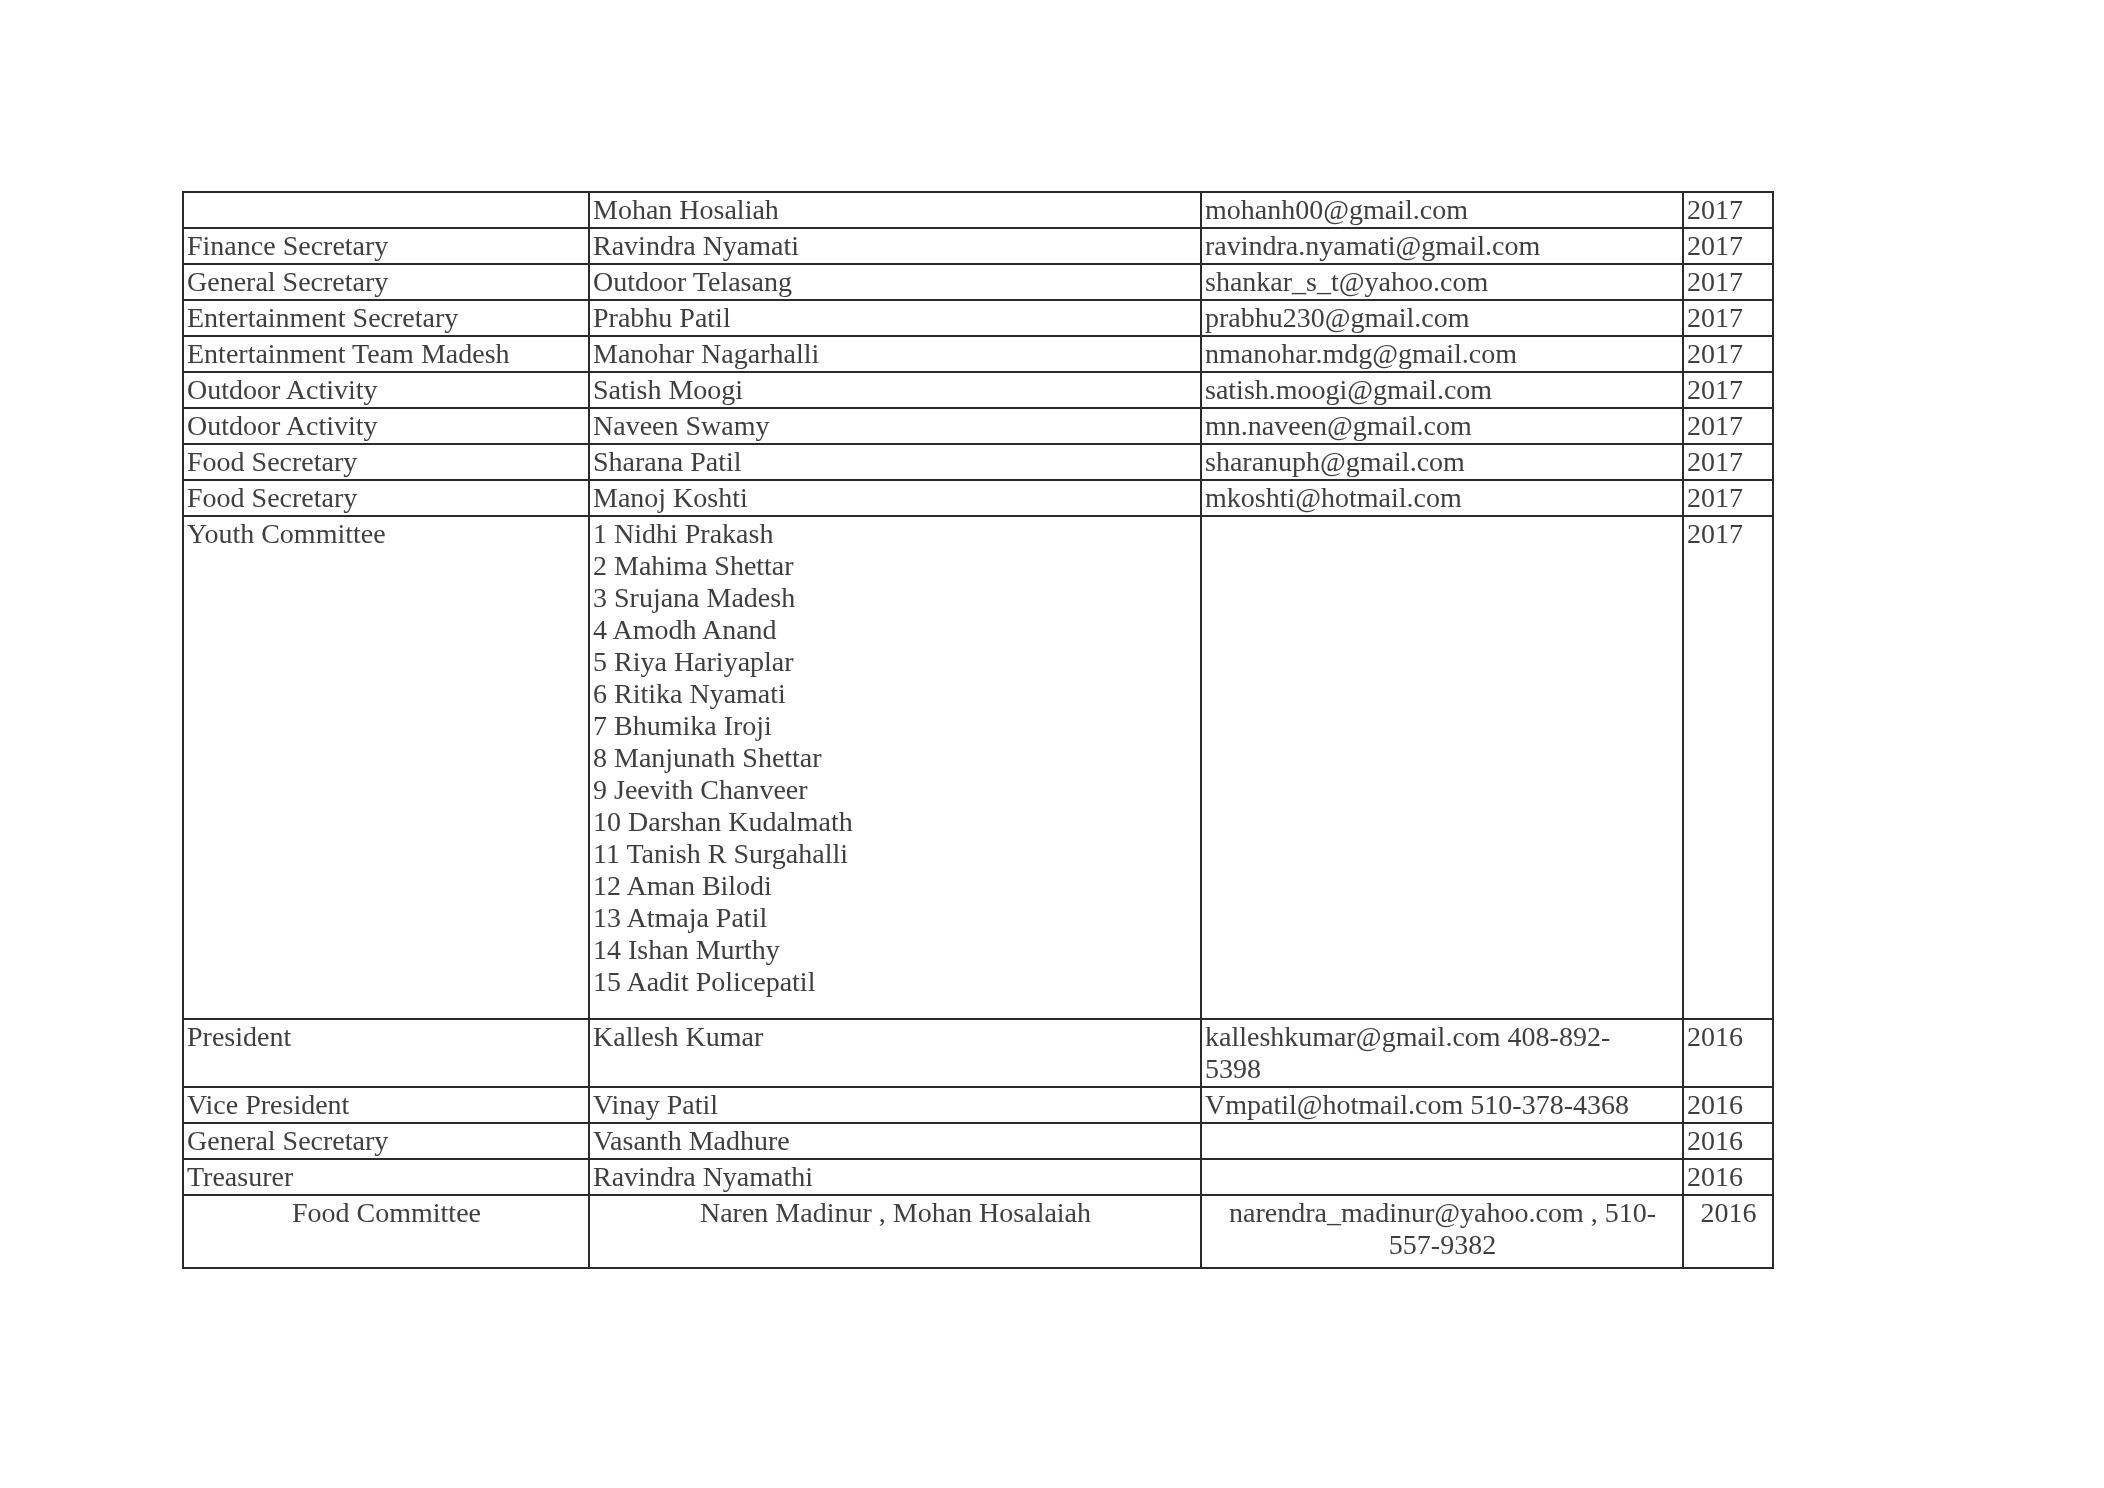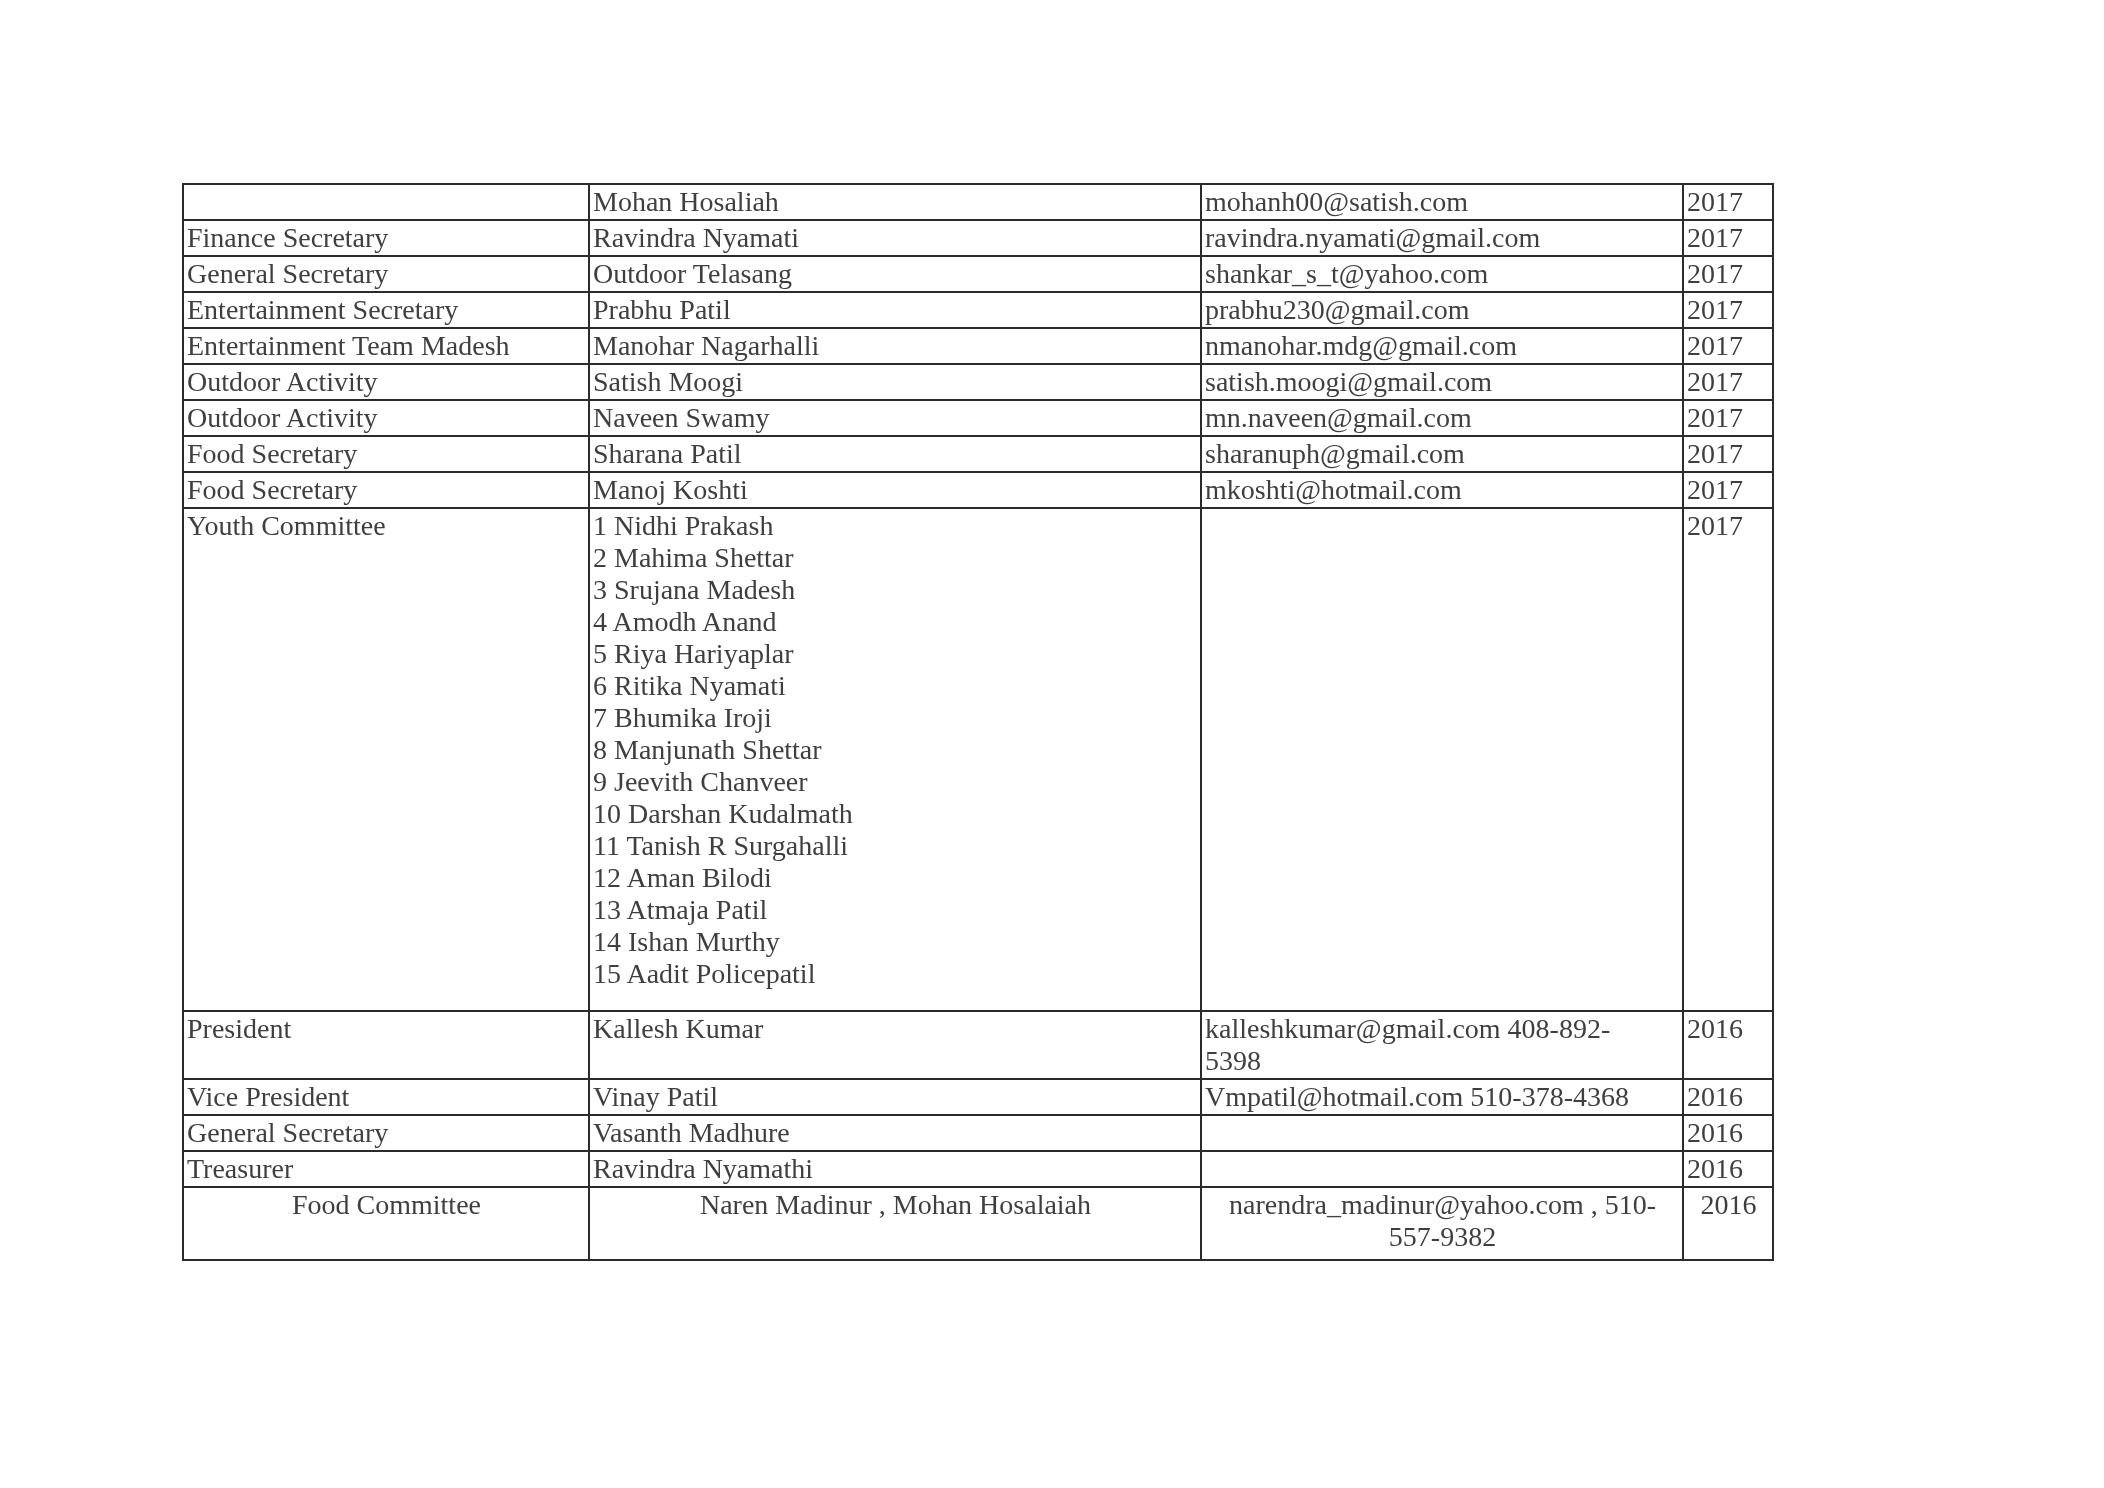--- a/index.html
+++ b/index.html
@@ -11,21 +11,21 @@
   .page {
     position: relative;
     width: 2104px;
     height: 1488px;
     background: var(--page_bg, #ffffff);
     font-family: "Liberation Serif", "DejaVu Serif", serif;
   }
   table.roster {
     position: absolute;
     left: 182px;
-    top: 183px;
+    top: 191px;
     width: 1590px;
     border-collapse: collapse;
     table-layout: fixed;
   }
   table.roster col.c-role  { width: 406px; }
   table.roster col.c-name  { width: 612px; }
   table.roster col.c-email { width: 482px; }
   table.roster col.c-year  { width: 90px; }
   table.roster td {
     border: 2px solid var(--border_color, #2b2b2b);
@@ -49,21 +49,21 @@
     <colgroup>
       <col class="c-role">
         <col class="c-name">
         <col class="c-email">
         <col class="c-year">
     </colgroup>
     <tbody>
       <tr>
         <td></td>
         <td>Mohan Hosaliah</td>
-        <td>mohanh00@satish.com</td>
+        <td>mohanh00@gmail.com</td>
         <td>2017</td>
       </tr>
       <tr>
         <td>Finance Secretary</td>
         <td>Ravindra Nyamati</td>
         <td>ravindra.nyamati@gmail.com</td>
         <td>2017</td>
       </tr>
       <tr>
         <td>General Secretary</td>

